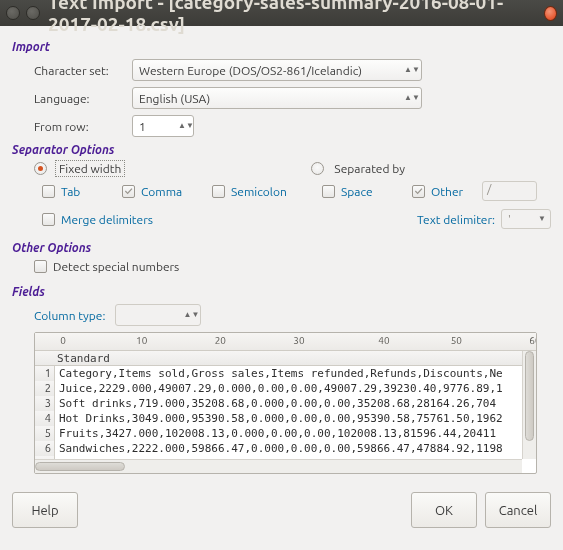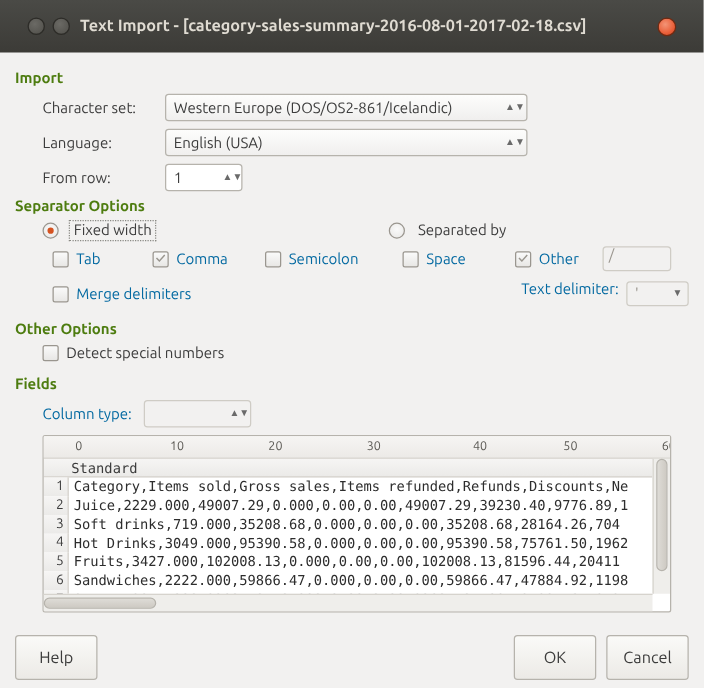--- a/index.html
+++ b/index.html
@@ -7,27 +7,27 @@
     margin: 0;
     font-family: "Ubuntu", "Liberation Sans", Arial, sans-serif;
     font-size: 12px;
     background: #f2f1f0;
     color: #3c3c3c;
     width: 563px;
     height: 550px;
     overflow: hidden;
   }
   .titlebar {
-    height: 42px;
+    height: 26px;
     background: linear-gradient(to bottom, #4a4a46, #3c3b37);
     color: #dfdbd2;
     display: flex;
     align-items: center;
-    padding: 0 22px;
-    font-size: 13px;
+    padding: 0 6px;
+    font-size: 19px;
     font-weight: bold;
   }
   .titlebar .wicons {
     display: flex;
     gap: 6px;
     align-items: center;
     margin-right: 8px;
   }
   .wicon {
     width: 14px; height: 14px; border-radius: 50%;
@@ -38,22 +38,23 @@
   .close-btn {
     width: 15px; height: 15px; border-radius: 50%;
     background: radial-gradient(circle at 40% 35%, #f39476, #e9603a 60%, #d3431e);
     border: 1px solid #6f2a12;
   }
   .content {
     padding: 10px 12px 10px 12px;
   }
   .section-title {
     font-weight: bold;
-    color: #4d7c0f;
+    color: #4c1d95;
     margin: 4px 0 6px 0;
+    font-style: italic;
   }
   .row {
     display: flex;
     align-items: center;
     margin: 4px 0 6px 22px;
     gap: 6px;
   }
   .lbl { width: 92px; color: #3c3c3c; }
   .combo {
     display: flex; align-items: center; justify-content: space-between;
@@ -126,21 +127,21 @@
     width: 50px; height: 20px;
     background: #f2f1f0;
     border: 1px solid #cfccc5;
     border-radius: 3px;
     display:flex; align-items:center; justify-content: space-between;
     padding: 0 3px 0 6px;
     color: #9a968f;
   }
   .row2 {
     margin-left: 30px;
-    display: flex; gap: 6px;
+    display: flex; align-items:center; gap: 6px;
     margin-top: 8px;
   }
   .other-opts {
     margin-left: 22px;
     display: flex; gap: 160px;
     margin-top: 6px;
   }
   .coltype-row {
     margin: 4px 0 6px 22px;
     display: flex; align-items:center; gap: 10px;

